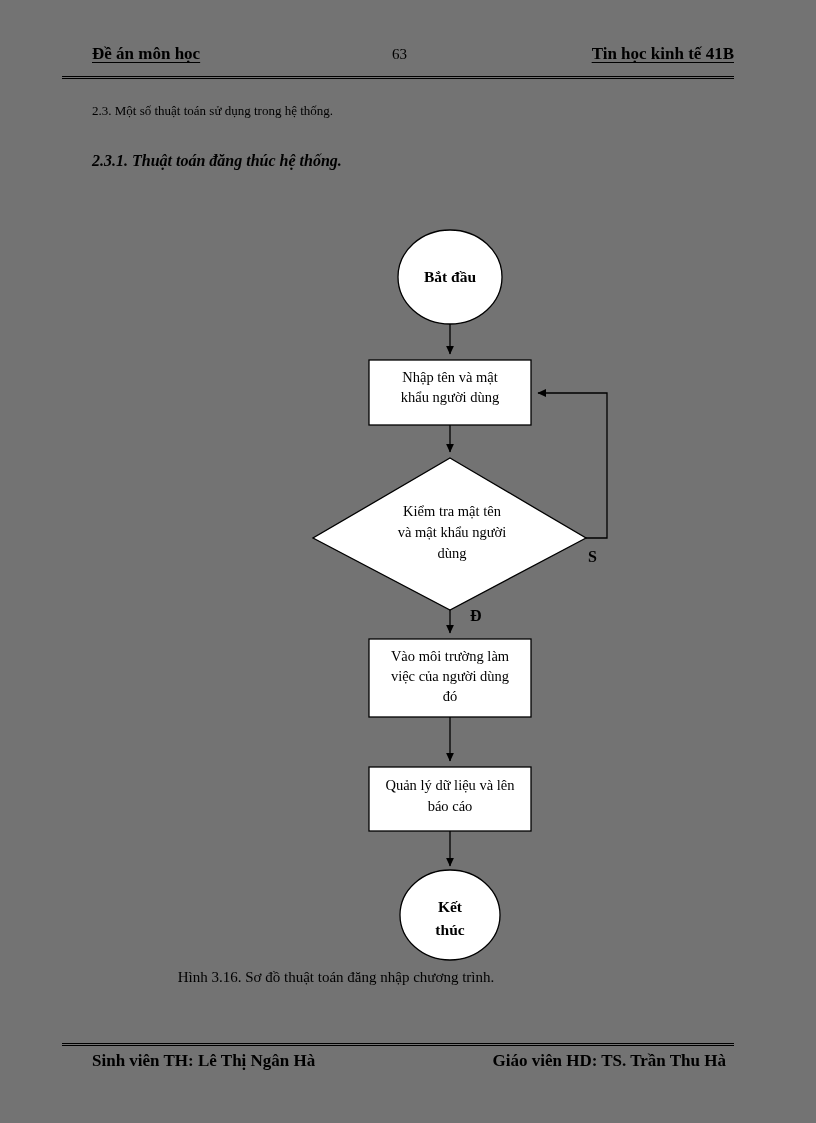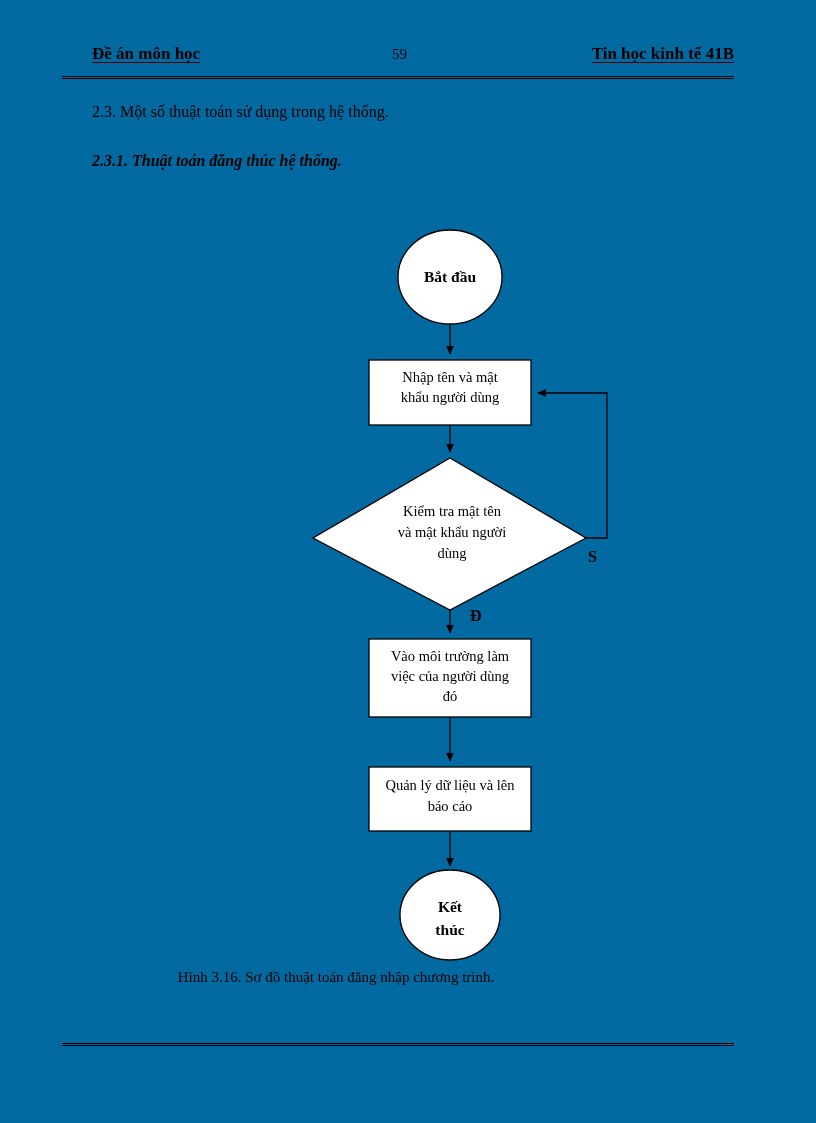--- a/index.html
+++ b/index.html
@@ -9,21 +9,21 @@
   }
   body {
     font-family: "Liberation Serif", "DejaVu Serif", serif;
     color: #000000;
   }
   #page {
     position: relative;
     width: 816px;
     height: 1123px;
     overflow: hidden;
-    background: #0369a1;
+    background: #737373;
   }
 
   
   #header {
     position: absolute;
     left: 62px;
     top: 44px;
     width: 672px;
     height: 30px;
   }
@@ -61,21 +61,21 @@
     width: 672px;
     height: 0;
     border-top: 3px double #000000;
   }
 
   
   .sec-23 {
     position: absolute;
     left: 92px;
     top: 103px;
-    font-size: 16px;
+    font-size: 13px;
     white-space: nowrap;
   }
   .sec-231 {
     position: absolute;
     left: 92px;
     top: 152px;
     font-size: 16px;
     font-weight: bold;
     font-style: italic;
     white-space: nowrap;
@@ -163,21 +163,21 @@
     white-space: nowrap;
   }
 </style>
 </head>
 <body>
 
 <div id="page">
 
   <div id="header">
     <div class="hdr-left">Đề án môn học</div>
-    <div class="hdr-page">59</div>
+    <div class="hdr-page">63</div>
     <div class="hdr-right">Tin học kinh tế 41B</div>
   </div>
   <div id="header-rule"></div>
 
   <div class="sec-23">2.3. Một số thuật toán sử dụng trong hệ thống.</div>
   <div class="sec-231">2.3.1. Thuật toán đăng thúc hệ thống.</div>
 
   <div id="flow">
     <svg width="816" height="1123" viewBox="0 0 816 1123" xmlns="http://www.w3.org/2000/svg">
       <defs>
@@ -223,14 +223,18 @@
 
       <ellipse class="shape" cx="450" cy="915" rx="50" ry="45"></ellipse>
       <text class="node-text-bold" x="450" y="912" text-anchor="middle">Kết</text>
       <text class="node-text-bold" x="450" y="935" text-anchor="middle">thúc</text>
     </svg>
   </div>
 
   <div class="caption">Hình 3.16. Sơ đồ thuật toán đăng nhập chương trình.</div>
 
   <div id="footer-rule"></div>
+  <div id="footer">
+    <div class="ftr-left">Sinh viên TH: Lê Thị Ngân Hà</div>
+    <div class="ftr-right">Giáo viên HD: TS. Trần Thu Hà</div>
+  </div>
 
 </div>
 
 </body></html>

